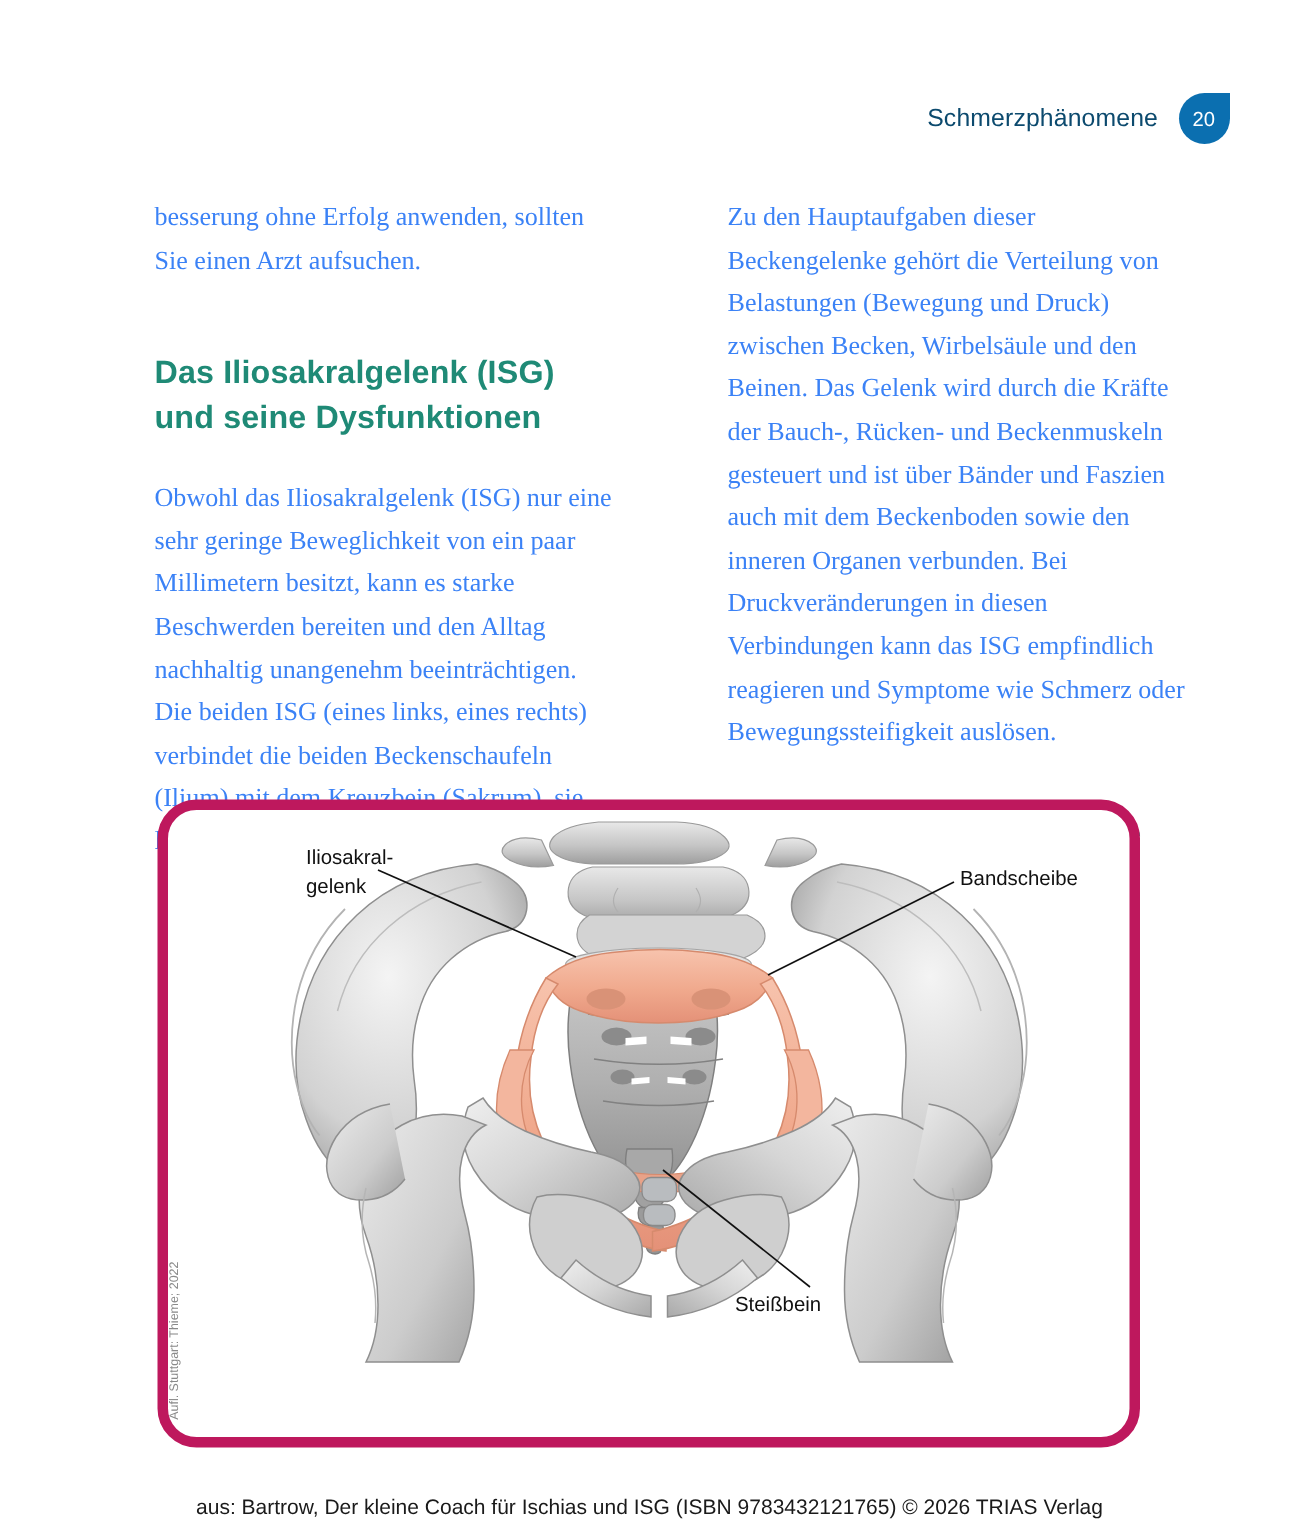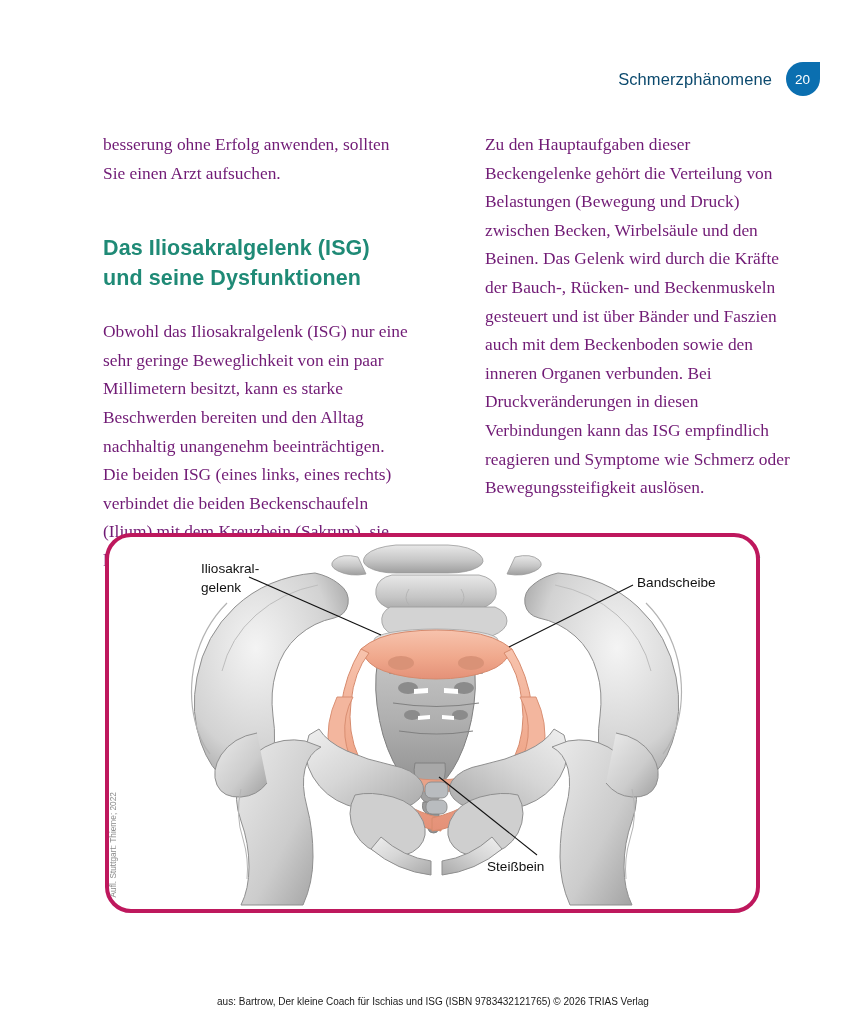--- a/index.html
+++ b/index.html
@@ -44,21 +44,21 @@
     position: absolute;
     width: 310px;
   }
   .col-left  { left: 103px; top: 130px; }
   .col-right { left: 447px; top: 130px; margin-left: 38px; }
 
   .body-p {
     font-family: "Liberation Serif", serif;
     font-size: 17.4px;
     line-height: 28.6px;
-    color: #701a75;
+    color: #3b82f6;
     text-align: left;
   }
 
   .sec-heading {
     font-family: "Liberation Sans", sans-serif;
     font-size: 21.5px;
     line-height: 30px;
     color: #1f8a76;
     margin: 46px 0 24px 0;
     letter-spacing: 0.1px;
@@ -78,22 +78,22 @@
     left: 0; top: 4px;
     width: 14px; height: 16px;
     color: #1f8a76;
   }
   .caption-icon svg { display: block; }
 
   
   .fig-card {
     position: absolute;
     left: 105px; top: 533px;
-    width: 655px; height: 380px;
-    border: 4px solid #be185d;
+    width: 655px; height: 432px;
+    border: 7px solid #be185d;
     border-radius: 26px;
     background: #ffffff;
     overflow: hidden;
   }
 
   .credit {
     position: absolute;
     left: 10px; bottom: 12px;
     width: 330px;
     transform: rotate(-90deg);
@@ -123,21 +123,21 @@
   .lbl-steissbein { left: 378px; top: 320px; }
 
   .leader { position: absolute; stroke: #111111; stroke-width: 1.1px; }
 
   
   .footer {
     position: absolute;
     left: 0; right: 0; top: 996px;
     text-align: center;
     font-family: "Liberation Sans", sans-serif;
-    font-size: 10px;
+    font-size: 14px;
     color: #1a1a1a;
   }
 </style>
 </head>
 <body>
 
 <div class="page">
 
   <div class="runhead">
     <span class="runhead-title">Schmerzphänomene</span>

